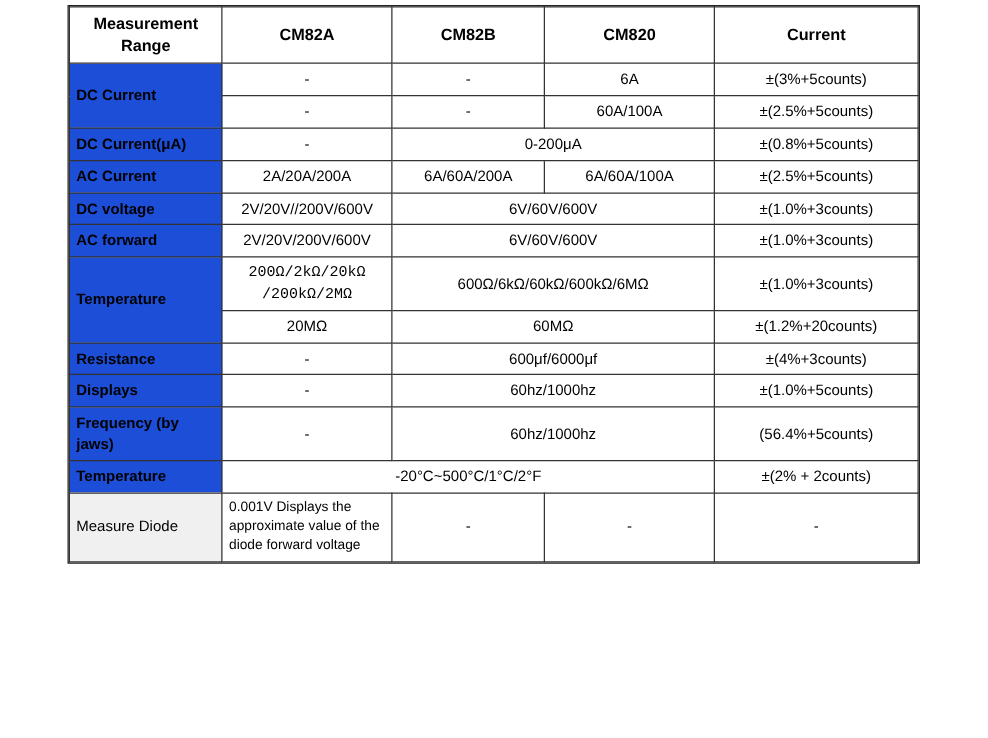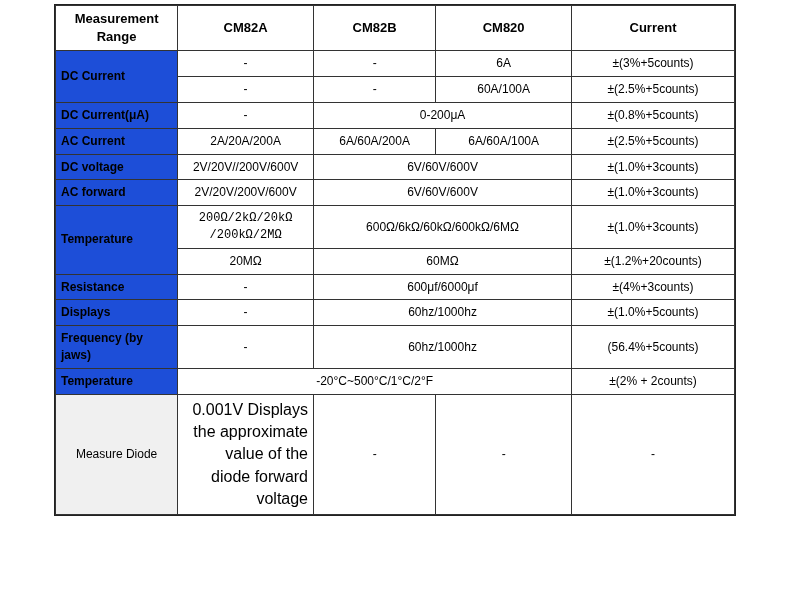--- a/index.html
+++ b/index.html
@@ -37,21 +37,21 @@
     }
     tbody tr td {
       background: #fff;
     }
     td.left-label {
       text-align: left;
       font-weight: bold;
       background: #1d4ed8;
     }
     td.left-label-normal {
-      text-align: center;
+      text-align: left;
       background: #f0f0f0;
     }
     .col-range { width: 18%; }
     .col-cm82a { width: 20%; }
     .col-cm82b { width: 18%; }
     .col-cm820 { width: 20%; }
     .col-accuracy { width: 24%; }
   </style>
 </head>
 <body>
@@ -157,20 +157,20 @@
       </tr>
 
       <tr>
         <td class="left-label">Temperature</td>
         <td colspan="3">-20°C~500°C/1°C/2°F</td>
         <td>±(2% + 2counts)</td>
       </tr>
 
       <tr>
         <td class="left-label-normal">Measure Diode</td>
-        <td style="text-align:right; font-size:16px;">0.001V Displays the approximate value of the diode forward voltage</td>
+        <td style="text-align:left; font-size:11px;">0.001V Displays the approximate value of the diode forward voltage</td>
         <td>-</td>
         <td>-</td>
         <td>-</td>
       </tr>
     </tbody>
   </table>
 </div>
 
 </body></html>

